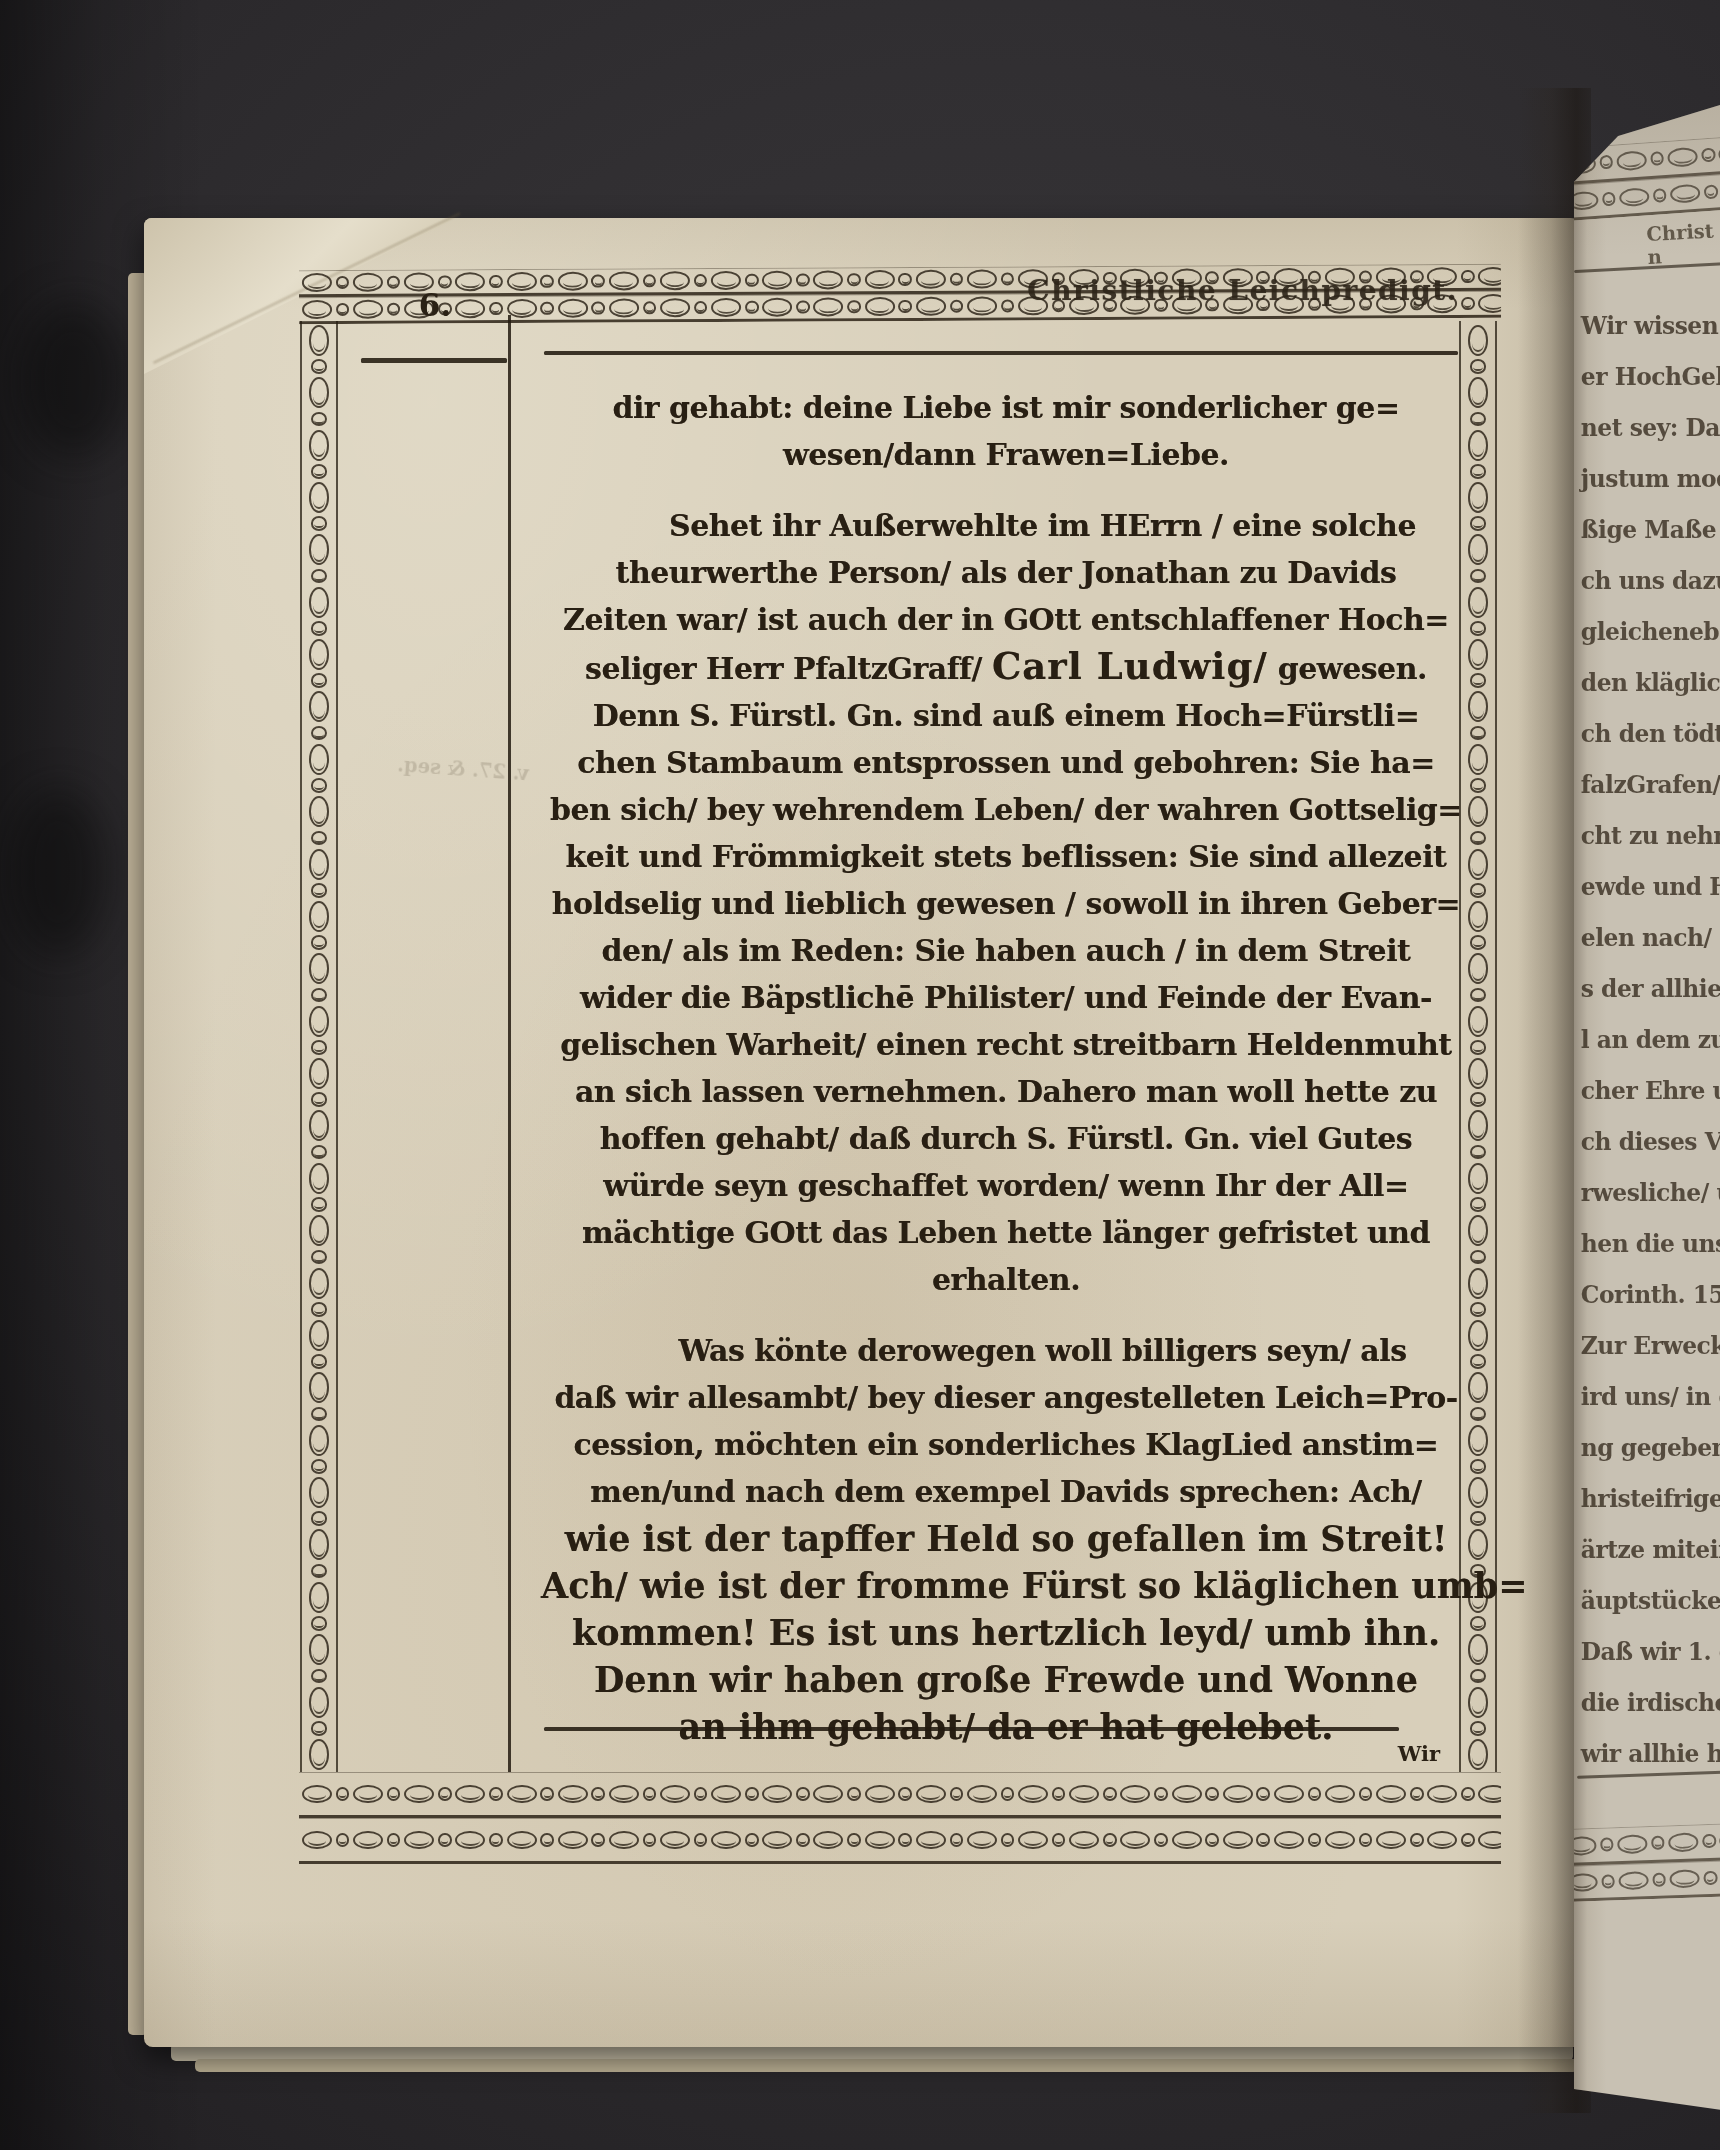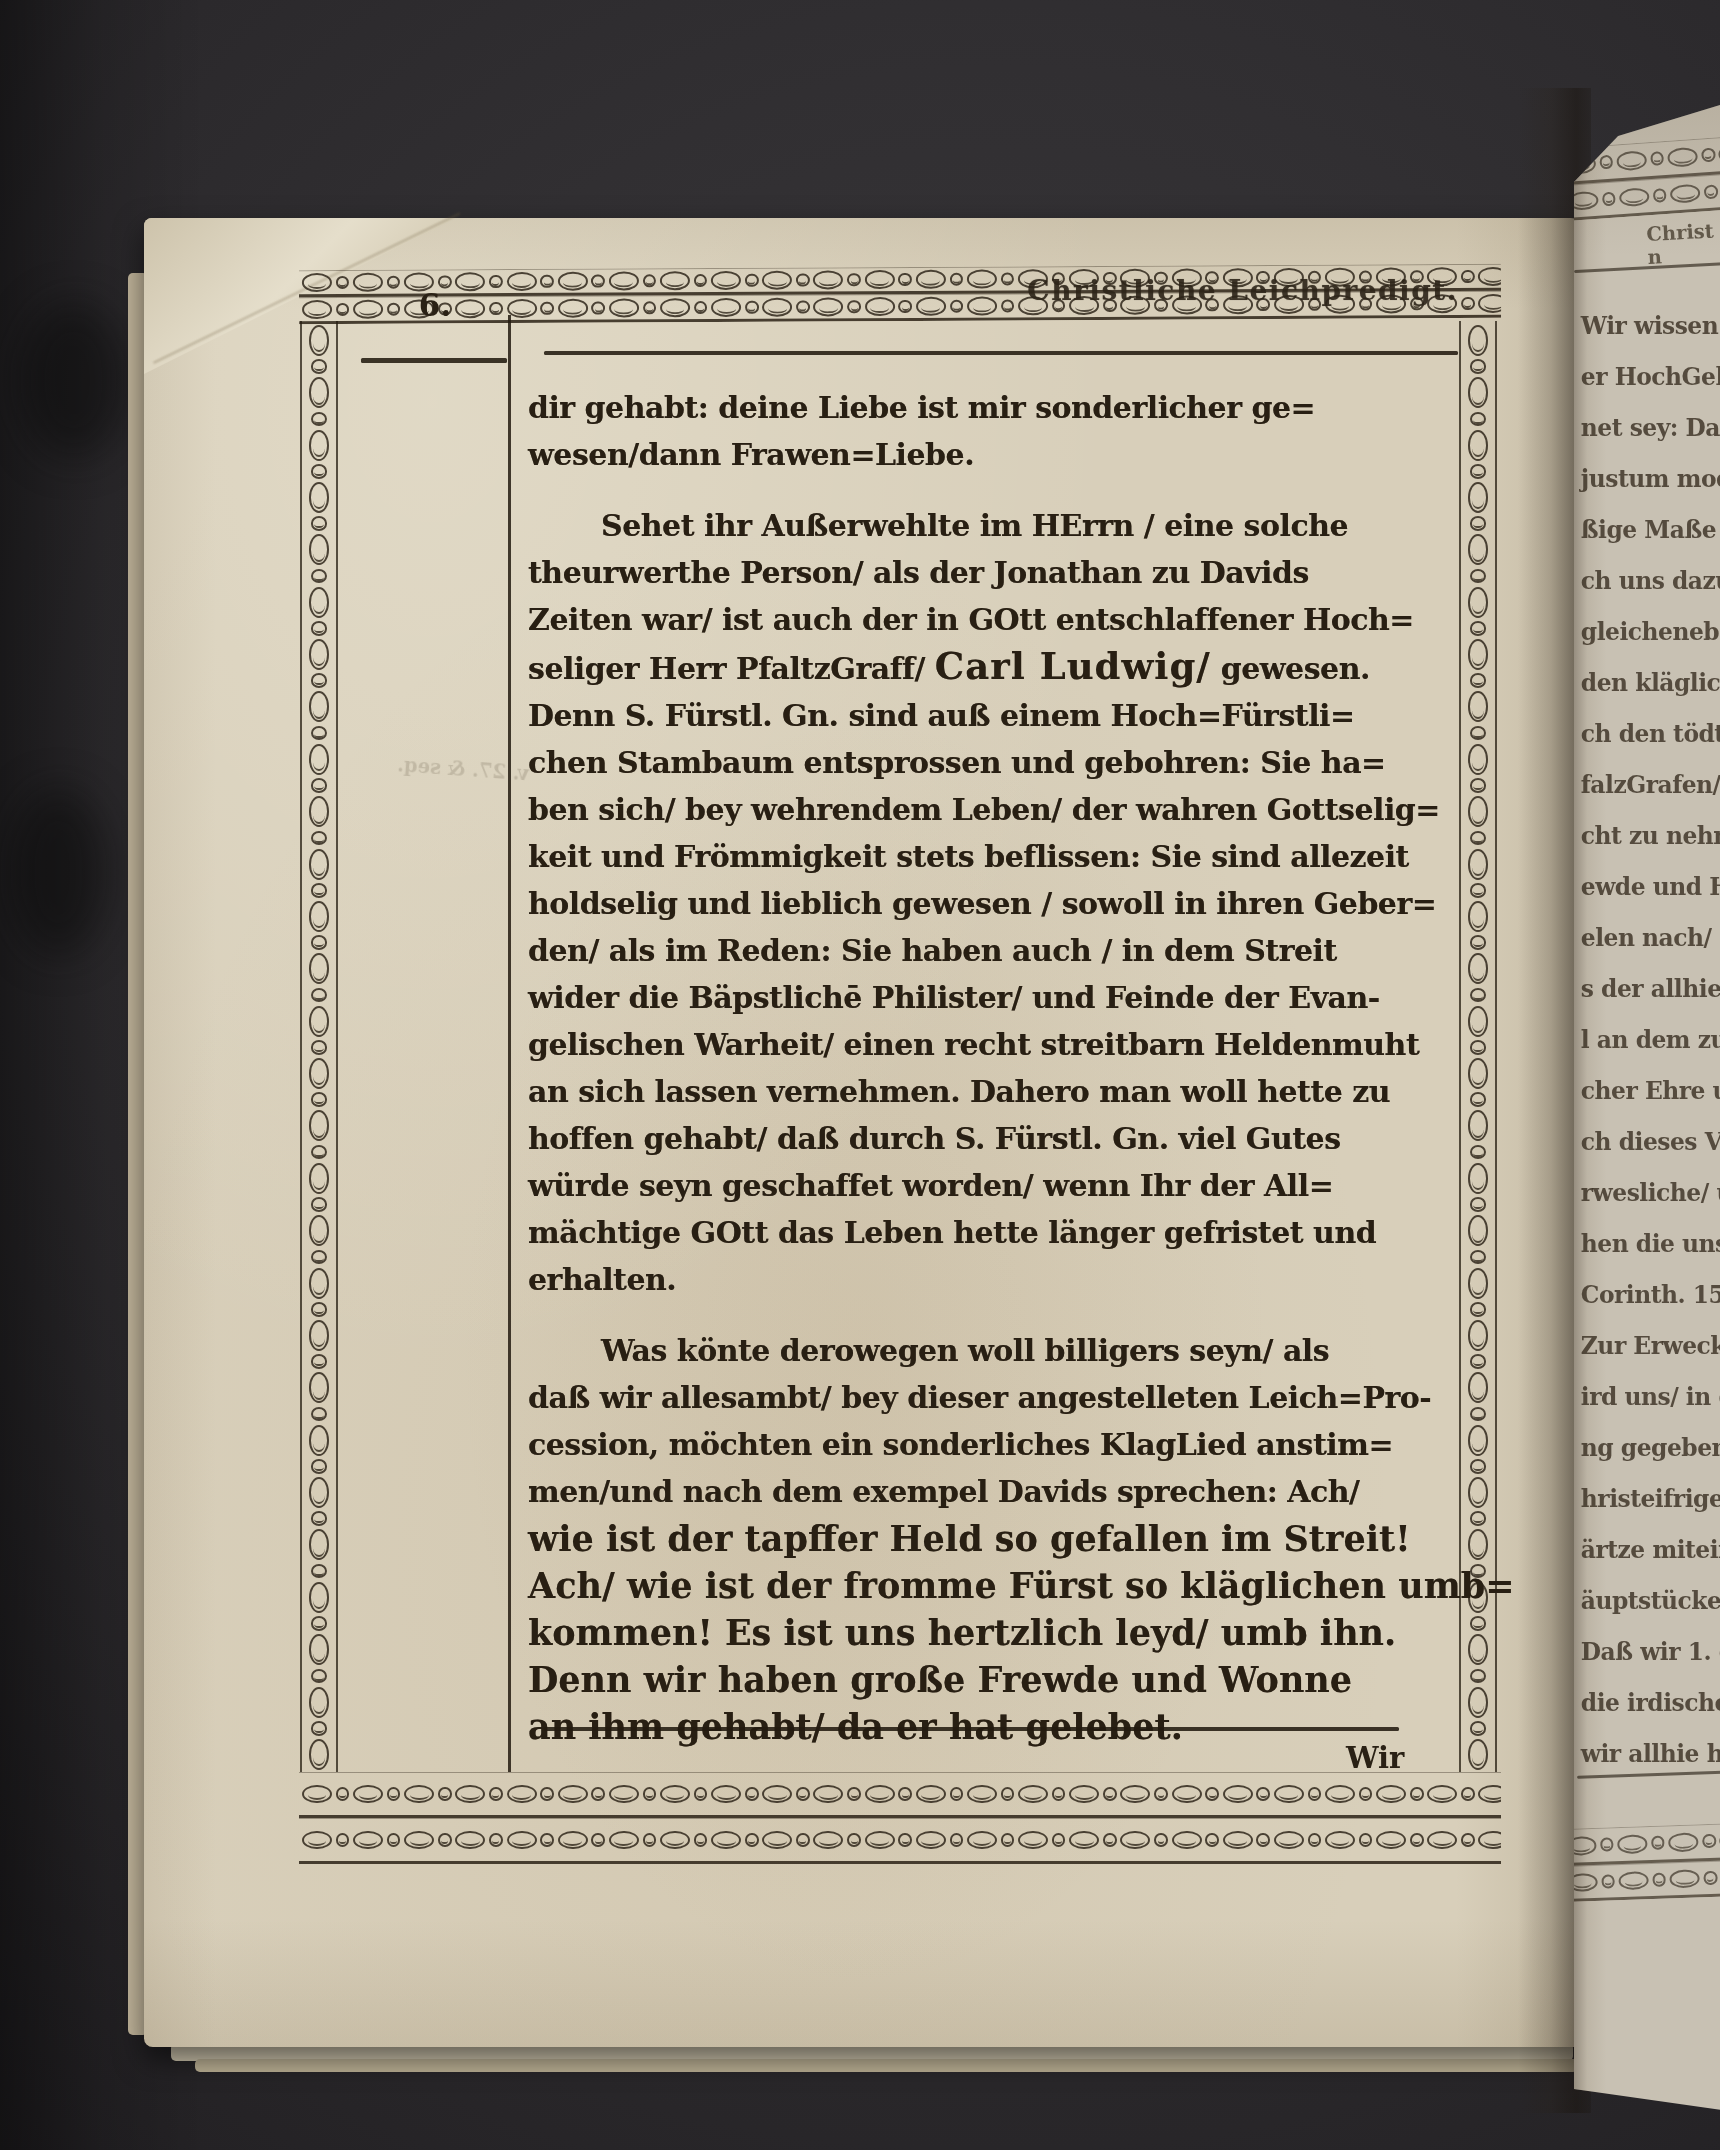--- a/index.html
+++ b/index.html
@@ -52,28 +52,28 @@
     font-size:31px;font-weight:bold;color:#2a2115;}
   #colrule{position:absolute;left:364px;top:97px;width:3.4px;height:1457px;background:rgba(35,27,16,.85);}
   #header{position:absolute;left:389px;top:56px;width:925px;text-align:right;
     font-size:28px;font-weight:bold;letter-spacing:1.5px;color:rgba(45,36,25,.85);
     text-shadow:0 0 1px rgba(45,36,25,.4);}
   #margin-note{position:absolute;left:220px;top:261px;width:161px;}
   .mnline{font-size:21px;line-height:33px;font-weight:bold;color:#2b2216;white-space:nowrap;}
   .mnline.mn-first{margin-left:28px;}
   #showthrough{position:absolute;left:229px;top:539px;width:156px;font-size:19.5px;font-weight:bold;
     color:#4a3f2c;opacity:.18;transform:scaleX(-1) rotate(-4deg);filter:blur(0.5px);}
-  #body{position:absolute;left:384px;top:166px;width:930px;}
+  #body{position:absolute;left:397px;top:166px;width:930px;text-align:center;}
   .bline{font-size:30px;line-height:47px;font-weight:bold;white-space:nowrap;
     color:#281f13;letter-spacing:-0.5px;text-shadow:0 0 0.5px rgba(40,30,18,.55);}
   .bline.indent{padding-left:73px;margin-top:24px;}
   .bline.em{font-size:35px;letter-spacing:0;}
   .bline .name{font-size:37px;letter-spacing:1px;}
-  #catchword{position:absolute;left:1202px;top:1523px;width:146px;text-align:left;
-    font-size:29px;font-weight:bold;color:#2a2115;}
+  #catchword{position:absolute;left:1202px;top:1523px;width:146px;text-align:center;
+    font-size:21px;font-weight:bold;color:#2a2115;}
   
   #right-page{
     position:absolute;left:1574px;top:95px;width:147px;height:2015px;
     clip-path:polygon(0 87px,30% 41px,100% 9.7px,100% 2015px,0 1994px);
     background:
       linear-gradient(to right, rgba(70,58,44,.38) 0%, rgba(120,105,82,.14) 9%, transparent 22%),
       linear-gradient(to bottom, rgba(110,96,72,.18) 0%, transparent 8%),
       #c8c1b3;
   }
   #rp-content{position:absolute;inset:0;filter:blur(0.7px);}

